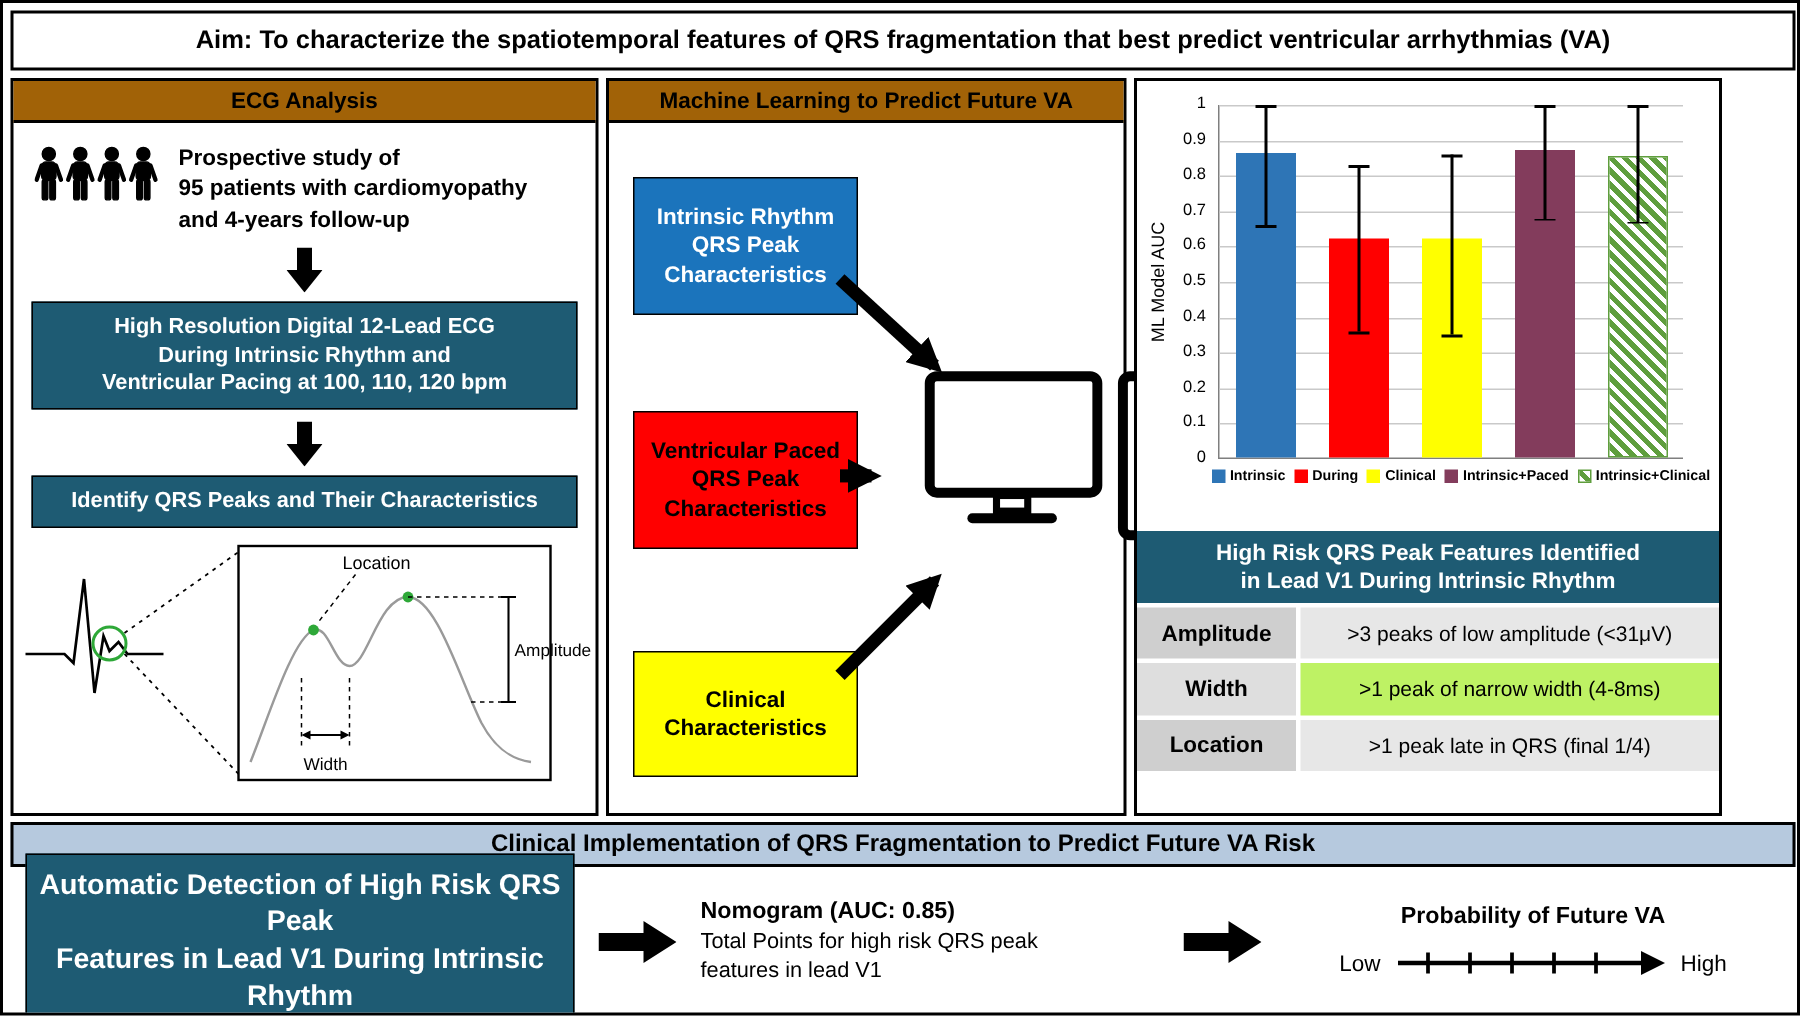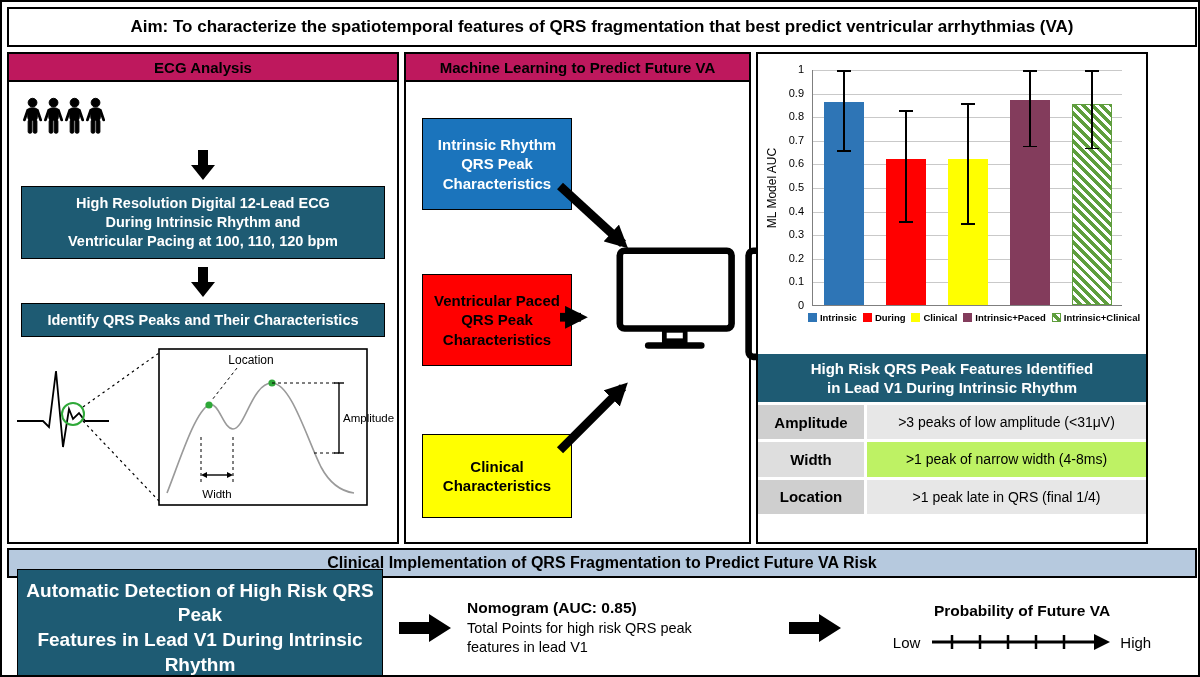--- a/index.html
+++ b/index.html
@@ -5,21 +5,21 @@
   * { margin:0; padding:0; box-sizing:border-box; }
   body { font-family:"Liberation Sans", sans-serif; background:#ffffff; }
   .figure { position:relative; width:1200px; height:677px; background:#fff; border:2px solid #000; overflow:hidden; }
 
   .aim-banner { position:absolute; left:5px; top:5px; width:1190px; height:40px; border:2px solid #000;
     display:flex; align-items:center; justify-content:center; font-weight:bold; font-size:17px; background:#fff; }
 
   .panels { position:absolute; left:5px; top:50px; width:1190px; height:492px; display:flex; gap:5px; }
   .panel { border:2px solid #000; background:#fff; display:flex; flex-direction:column; position:relative; }
   .panel-ecg { width:392px; } .panel-ml { width:347px; } .panel-pred { width:392px; }
-  .panel-header { height:28px; background:#be185d; border-bottom:2px solid #000; flex:0 0 28px;
+  .panel-header { height:28px; background:#a16207; border-bottom:2px solid #000; flex:0 0 28px;
     display:flex; align-items:center; justify-content:center; font-weight:bold; font-size:15px; }
   .panel-body { position:relative; flex:1; }
 
   .prewrap { white-space:pre-line; }
 
   
   .ecg-top { display:flex; gap:12px; padding:14px 8px 0 14px; align-items:flex-start; }
   .study-text { font-weight:bold; font-size:15px; line-height:1.35; }
   .down-arrow { display:block; margin:8px auto 6px auto; }
   .teal-box { background:#1e5b73; color:#fff; font-weight:bold; text-align:center; border:1px solid #000;
@@ -118,20 +118,23 @@
                   <circle cx="10" cy="5" r="4.6"></circle>
                   <rect x="5" y="10.5" width="10" height="13" rx="3"></rect>
                   <rect x="5.4" y="23" width="3.9" height="14" rx="1.5"></rect>
                   <rect x="10.7" y="23" width="3.9" height="14" rx="1.5"></rect>
                   <line x1="5" y1="13" x2="1.5" y2="23" stroke-width="3" stroke-linecap="round"></line>
                   <line x1="15" y1="13" x2="18.5" y2="23" stroke-width="3" stroke-linecap="round"></line>
                 </g>
               </g>
             </svg>
           </span>
+          <div class="study-text prewrap">Prospective study of
+95 patients with cardiomyopathy
+and 4-years follow-up</div>
         </div>
 
         <svg class="down-arrow" width="24" height="30" viewBox="0 0 24 30">
           <rect x="7" y="0" width="10" height="16" fill="#000"></rect>
           <polygon points="0,15 24,15 12,30" fill="#000"></polygon>
         </svg>
 
         <div class="teal-box prewrap">High Resolution Digital 12-Lead ECG
 During Intrinsic Rhythm and
 Ventricular Pacing at 100, 110, 120 bpm</div>

